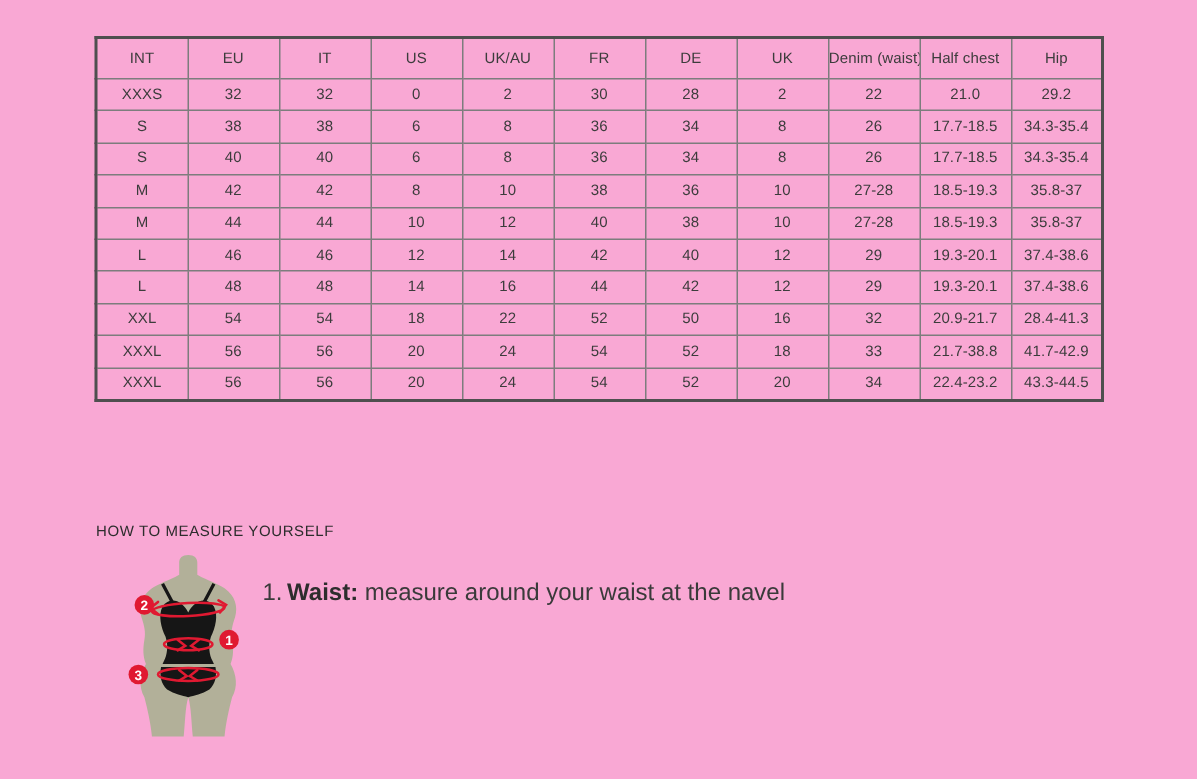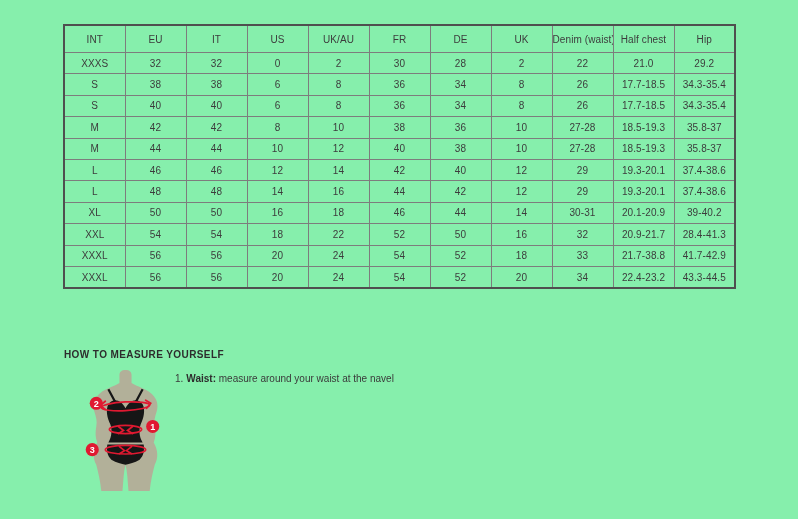--- a/index.html
+++ b/index.html
@@ -1,41 +1,41 @@
 <!DOCTYPE html>
 <html><head>
 <meta charset="utf-8">
 <style>
   html,body{margin:0;padding:0;background:#ffffff;}
   .page{
-    position:relative;width:798px;height:519px;background:#86efac;overflow:hidden;
+    position:relative;width:798px;height:519px;background:#f9a8d4;overflow:hidden;
     font-family:"Liberation Sans",sans-serif;color:#3c3c3c;
   }
   
   .size-table{
     position:absolute;left:63px;top:24px;width:673px;
     border-collapse:collapse;table-layout:fixed;
     font-size:10px;color:#3c3c3c;
     border:2px solid #4f4f4f;
   }
   .size-table th,.size-table td{
     border:1px solid #7d7d7d;
     text-align:center;vertical-align:middle;
     padding:0;white-space:nowrap;overflow:hidden;
     font-weight:normal;letter-spacing:0.1px;
   }
   .size-table thead th{height:26px;}
   .size-table tbody td{height:20.4px;}
   
   .guide-title{
     position:absolute;left:64px;top:349px;
-    font-size:10px;font-weight:bold;color:#2d2d2d;letter-spacing:0.4px;
+    font-size:10px;font-weight:normal;color:#2d2d2d;letter-spacing:0.4px;
   }
   .figure{position:absolute;left:82px;top:368px;width:88px;height:126px;}
-  .steps{position:absolute;left:175px;top:373px;font-size:10px;color:#3a3a3a;}
+  .steps{position:absolute;left:175px;top:390px;font-size:16px;color:#3a3a3a;}
   .step{height:14.6px;line-height:11px;white-space:nowrap;}
   .step .num{margin-right:3px;}
   .step b{font-weight:bold;color:#2d2d2d;}
 </style>
 </head>
 <body>
 
 <div class="page">
 
   <table class="size-table">
@@ -140,33 +140,20 @@
           <td>14</td>
           <td>16</td>
           <td>44</td>
           <td>42</td>
           <td>12</td>
           <td>29</td>
           <td>19.3-20.1</td>
           <td>37.4-38.6</td>
         </tr>
         <tr>
-          <td>XL</td>
-          <td>50</td>
-          <td>50</td>
-          <td>16</td>
-          <td>18</td>
-          <td>46</td>
-          <td>44</td>
-          <td>14</td>
-          <td>30-31</td>
-          <td>20.1-20.9</td>
-          <td>39-40.2</td>
-        </tr>
-        <tr>
           <td>XXL</td>
           <td>54</td>
           <td>54</td>
           <td>18</td>
           <td>22</td>
           <td>52</td>
           <td>50</td>
           <td>16</td>
           <td>32</td>
           <td>20.9-21.7</td>

